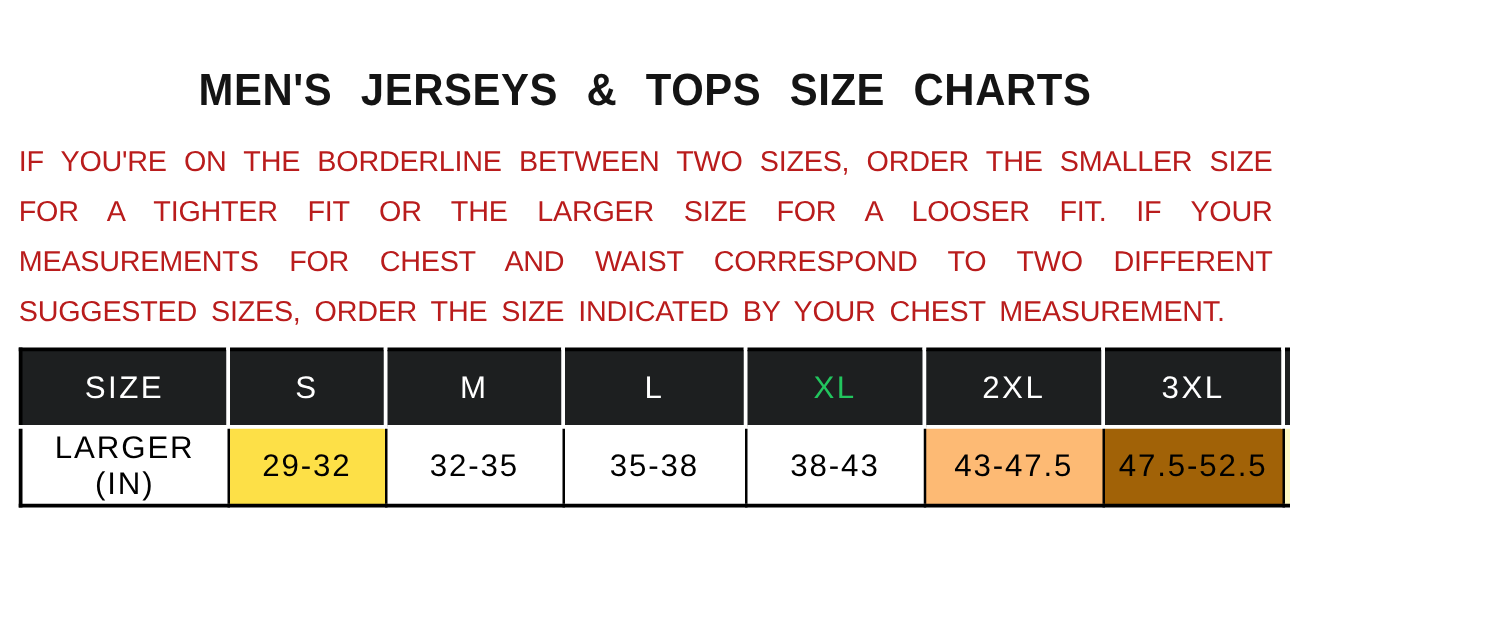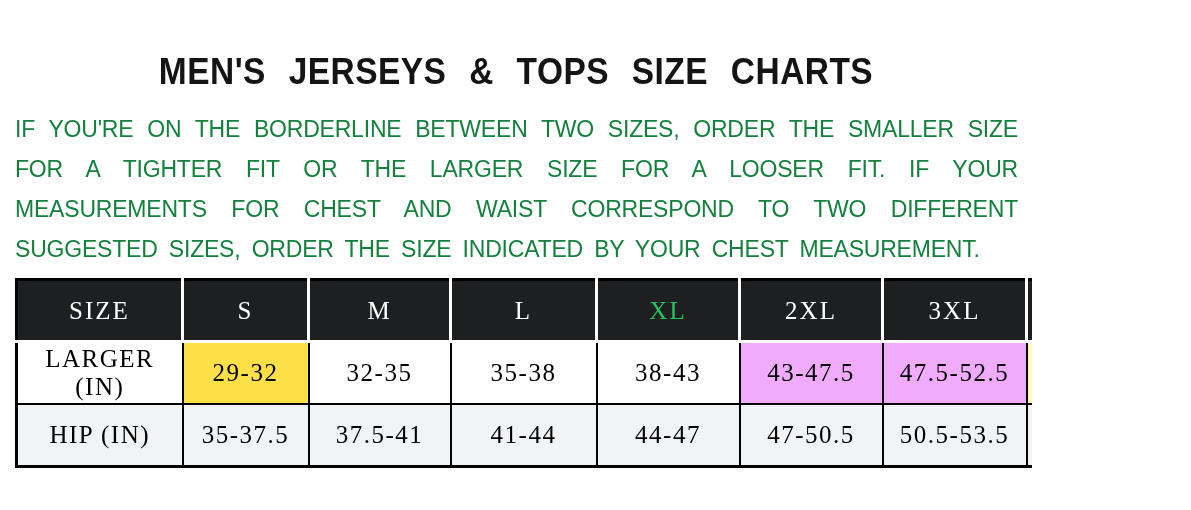--- a/index.html
+++ b/index.html
@@ -38,21 +38,21 @@
     text-align-last: left;
   }
   .table-wrap {
     margin: 9px 17px 0 15px;
   }
   table.size-chart {
     border-collapse: collapse;
     table-layout: fixed;
     width: 1159px;
     border: 3px solid #000000;
-    font-family: Liberation Serif, serif;
+    font-family: Liberation Sans, sans-serif;
   }
   table.size-chart th {
     height: 57px;
     font-weight: normal;
     font-size: 25px;
     letter-spacing: 2px;
     text-align: center;
     vertical-align: middle;
     border-left: 3px solid #ffffff;
     border-right: 3px solid #ffffff;
@@ -71,21 +71,21 @@
   }
   tr.row-alt td { }
 </style>
 </head>
 <body>
 
 <div class="page">
 
   <div class="page-title" style="color: rgb(20, 20, 20);">MEN'S  JERSEYS  &amp;  TOPS SIZE  CHARTS</div>
 
-  <div class="intro-text" style="color: #15803d;">IF YOU'RE ON THE BORDERLINE BETWEEN TWO SIZES, ORDER THE SMALLER SIZE FOR A TIGHTER FIT OR THE LARGER SIZE FOR A LOOSER FIT. IF YOUR MEASUREMENTS FOR CHEST AND WAIST CORRESPOND TO TWO DIFFERENT SUGGESTED SIZES, ORDER THE SIZE INDICATED BY YOUR CHEST MEASUREMENT.</div>
+  <div class="intro-text" style="color: #b91c1c;">IF YOU'RE ON THE BORDERLINE BETWEEN TWO SIZES, ORDER THE SMALLER SIZE FOR A TIGHTER FIT OR THE LARGER SIZE FOR A LOOSER FIT. IF YOUR MEASUREMENTS FOR CHEST AND WAIST CORRESPOND TO TWO DIFFERENT SUGGESTED SIZES, ORDER THE SIZE INDICATED BY YOUR CHEST MEASUREMENT.</div>
 
   <div class="table-wrap">
     <table class="size-chart">
       <colgroup>
         <col style="width:166px">
         <col style="width:126px">
         <col style="width:142px">
         <col style="width:146px">
         <col style="width:143px">
         <col style="width:143px">
@@ -104,31 +104,21 @@
           <th style="background: rgb(29, 31, 32); color: rgb(255, 255, 255);">4XL</th>
         </tr>
       </thead>
       <tbody>
         <tr>
           <td style="background: rgb(255, 255, 255);">LARGER (IN)</td>
           <td style="background: #fde047;">29-32</td>
           <td style="background: rgb(255, 255, 255);">32-35</td>
           <td style="background: rgb(255, 255, 255);">35-38</td>
           <td style="background: rgb(255, 255, 255);">38-43</td>
-          <td style="background: #f0abfc;">43-47.5</td>
-          <td style="background: #f0abfc;">47.5-52.5</td>
+          <td style="background: #fdba74;">43-47.5</td>
+          <td style="background: #a16207;">47.5-52.5</td>
           <td style="background: #fef9c3;">52.5-57</td>
-        </tr>
-        <tr class="row-alt">
-          <td style="background: rgb(242, 243, 245);">HIP (IN)</td>
-          <td style="background: rgb(242, 243, 245);">35-37.5</td>
-          <td style="background: rgb(242, 243, 245);">37.5-41</td>
-          <td style="background: rgb(242, 243, 245);">41-44</td>
-          <td style="background: rgb(242, 243, 245);">44-47</td>
-          <td style="background: rgb(242, 243, 245);">47-50.5</td>
-          <td style="background: rgb(242, 243, 245);">50.5-53.5</td>
-          <td style="background: rgb(242, 243, 245);">53.5-58</td>
         </tr>
       </tbody>
     </table>
   </div>
 
 </div>
 
 </body></html>

